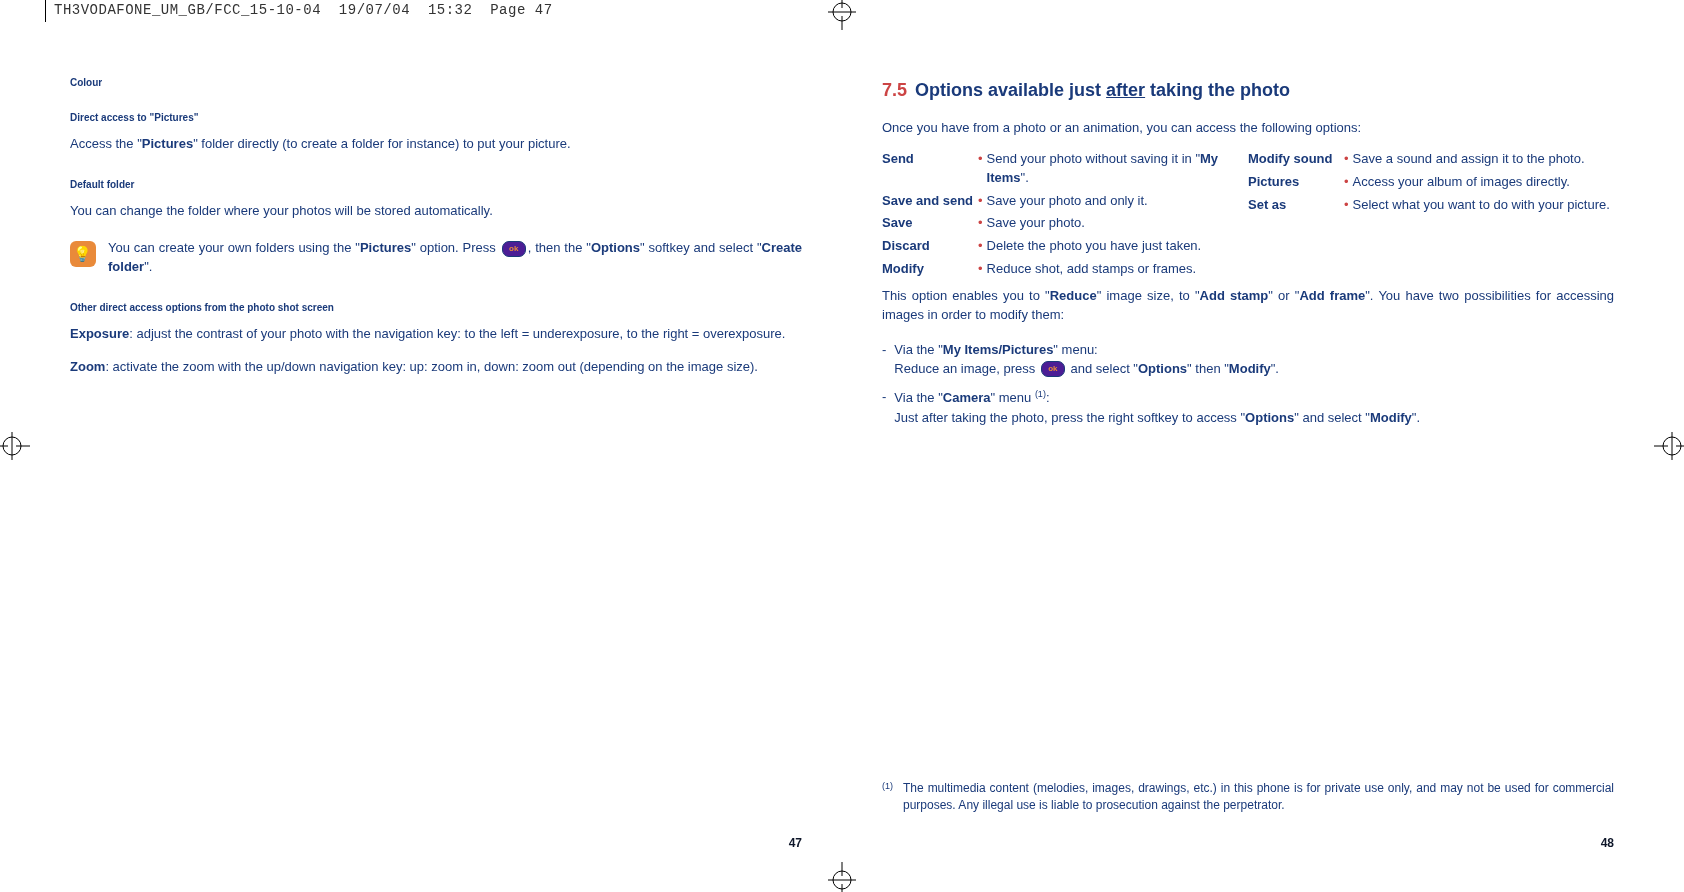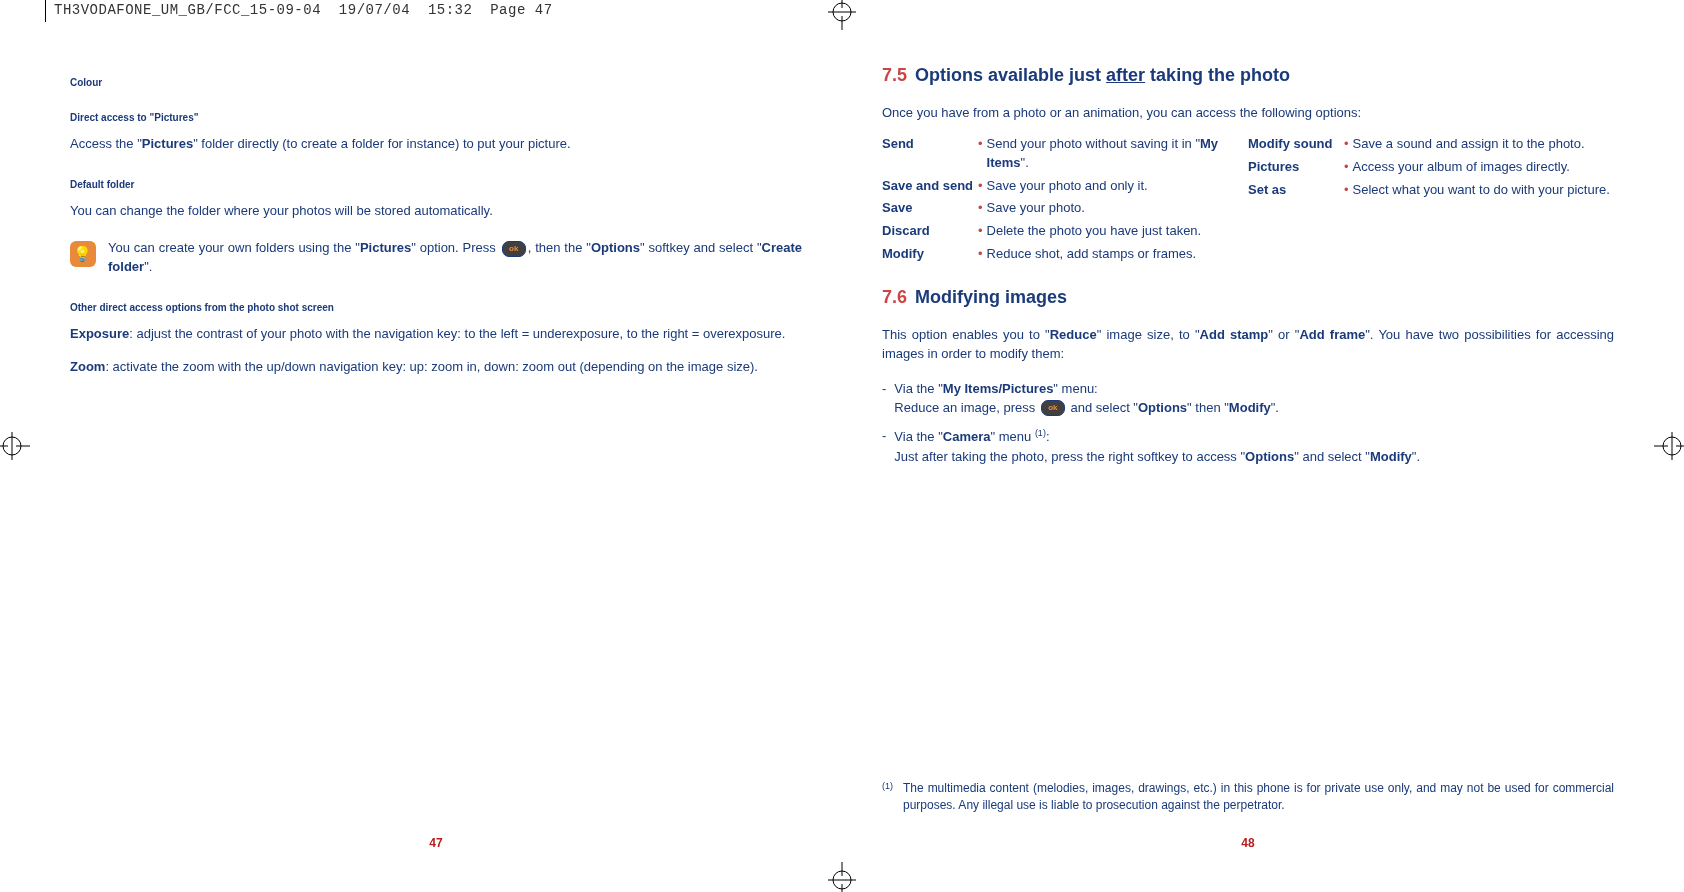--- a/index.html
+++ b/index.html
@@ -62,37 +62,37 @@
   .page {
     flex: 1;
     position: relative;
     display: flex;
     flex-direction: column;
   }
   .page-body {
     flex: 1;
   }
   .page-num {
-    text-align: center;
+    text-align: right;
     font-size: 12px;
     font-weight: bold;
-    color: #b91c1c;
+    color: #0f172a;
     padding-top: 20px;
   }
   h3.navy {
     color: #1a3a7a;
     font-weight: bold;
     font-size: 10px;
     margin: 14px 0 6px 0;
   }
   h2.section {
     color: #1a3a7a;
     font-size: 18px;
     font-weight: bold;
-    margin: 0 0 12px 0;
+    margin: 15px 0 12px 0;
   }
   h2.section .secnum {
     color: #c44;
     margin-right: 8px;
   }
   h2.section .under { text-decoration: underline; }
   p { margin: 4px 0 10px 0; text-align: justify; }
   .bold { font-weight: bold; color: #1a3a7a; }
   .tip-row {
     display: flex;
@@ -137,21 +137,21 @@
     display: inline-flex;
     align-items: center;
     justify-content: center;
     border: 1px solid #1a3a7a;
     border-radius: 7px;
     width: 22px;
     height: 14px;
     vertical-align: middle;
     font-size: 8px;
     color: #e98a3a;
-    background: #404040;
+    background: #4c1d95;
     margin: 0 2px;
     font-weight: bold;
   }
   .options-grid {
     display: flex;
     margin-top: 2px;
   }
   .options-col {
     flex: 1;
   }
@@ -206,21 +206,21 @@
   .page .content-area {
     display: flex;
     flex-direction: column;
     height: 100%;
   }
 </style>
 </head>
 <body>
 
 <div class="header-bar">
-  <span>TH3VODAFONE_UM_GB/FCC_15-09-04</span>&nbsp;&nbsp;
+  <span>TH3VODAFONE_UM_GB/FCC_15-10-04</span>&nbsp;&nbsp;
   <span>19/07/04</span>&nbsp;&nbsp;
   <span>15:32</span>&nbsp;&nbsp;
   <span>Page 47</span>
 </div>
 
 <div class="crop crop-mark-top">
   <svg width="36" height="36">
       <line x1="18" y1="0" x2="18" y2="14" stroke="#000"></line>
       <line x1="4" y1="18" x2="32" y2="18" stroke="#000"></line>
       <circle cx="18" cy="18" r="9" stroke="#000" fill="none"></circle>
@@ -331,23 +331,20 @@
               <div class="opt-desc">Access your album of images directly.</div>
             </div>
             <div class="opt-row">
               <div class="opt-label">Set as</div>
               <div class="opt-bullet">•</div>
               <div class="opt-desc">Select what you want to do with your picture.</div>
             </div>
           </div>
       </div>
 
-      <h2 class="section" style="margin-top:16px;">
-        <span class="secnum">7.6</span><span>Modifying images</span>
-      </h2>
       <p>
         <span>This option enables you to "</span><span class="bold">Reduce</span><span>" image size, to "</span><span class="bold">Add stamp</span><span>" or "</span><span class="bold">Add frame</span><span>". You have two possibilities for accessing images in order to modify them:</span>
       </p>
 
       <div class="method-list">
         <div class="method-item">
           <div class="method-dash">-</div>
           <div class="method-body">
             <span>Via the "</span><span class="bold">My Items/Pictures</span><span>" menu:</span><br>
             <span>Reduce an image, press </span><span class="key-ok">ok</span><span> and select "</span><span class="bold">Options</span><span>" then "</span><span class="bold">Modify</span><span>".</span>

